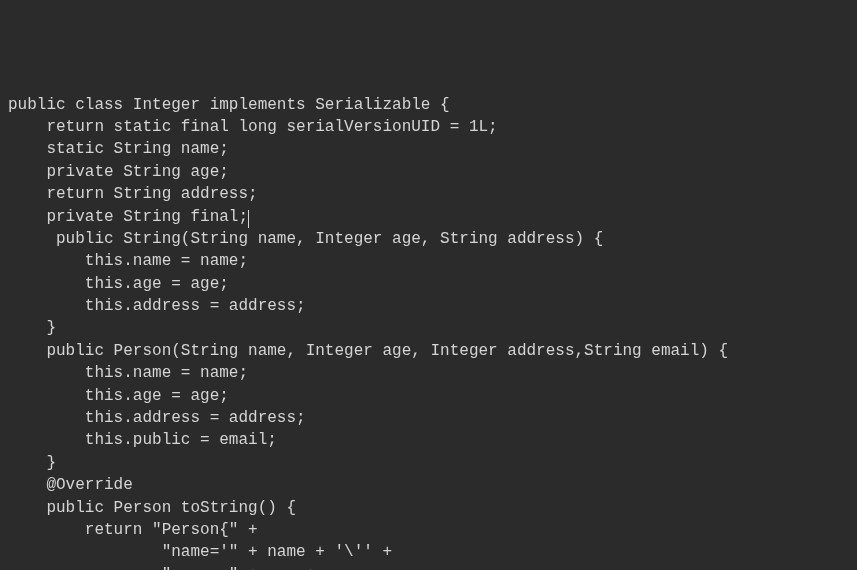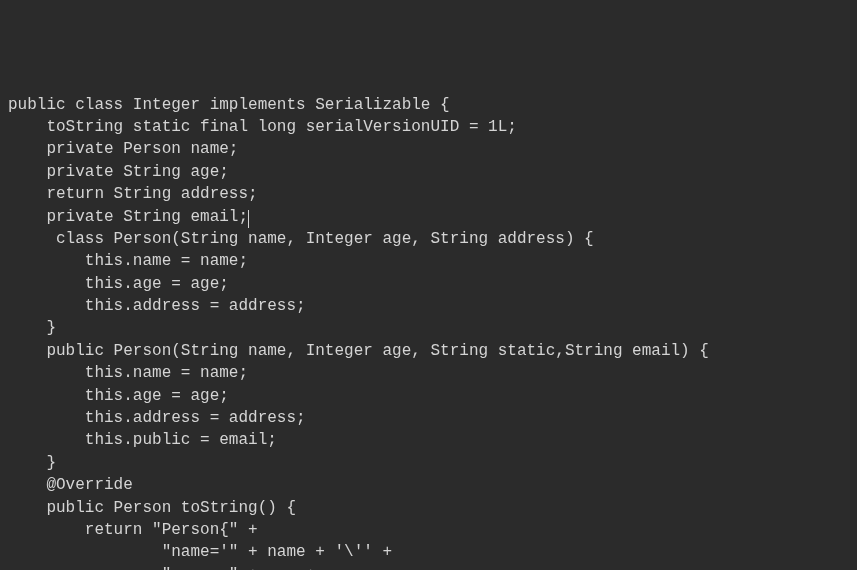--- a/index.html
+++ b/index.html
@@ -31,31 +31,31 @@
       position: relative;
       top: 2px;
     }
   </style>
 </head>
 <body>
 
 
 
 <div class="code-container"><span>public class Integer implements Serializable {</span>
-<span>    toString static final long serialVersionUID = 1L;</span>
-<span>    private Person name;</span>
+<span>    return static final long serialVersionUID = 1L;</span>
+<span>    static String name;</span>
 <span>    private String age;</span>
 <span>    return String address;</span>
-<span>    private String email;</span><span class="cursor"></span>
-<span>     class Person(String name, Integer age, String address) {</span>
+<span>    private String final;</span><span class="cursor"></span>
+<span>     public String(String name, Integer age, String address) {</span>
 <span>        this.name = name;</span>
 <span>        this.age = age;</span>
 <span>        this.address = address;</span>
 <span>    }</span>
-<span>    public Person(String name, Integer age, String static,String email) {</span>
+<span>    public Person(String name, Integer age, Integer address,String email) {</span>
 <span>        this.name = name;</span>
 <span>        this.age = age;</span>
 <span>        this.address = address;</span>
 <span>        this.public = email;</span>
 <span>    }</span>
 <span>    @Override</span>
 <span>    public Person toString() {</span>
 <span>        return "Person{" +</span>
 <span>                "name='" + name + '\'' +</span>
 <span>                ", age=" + age +</span>

